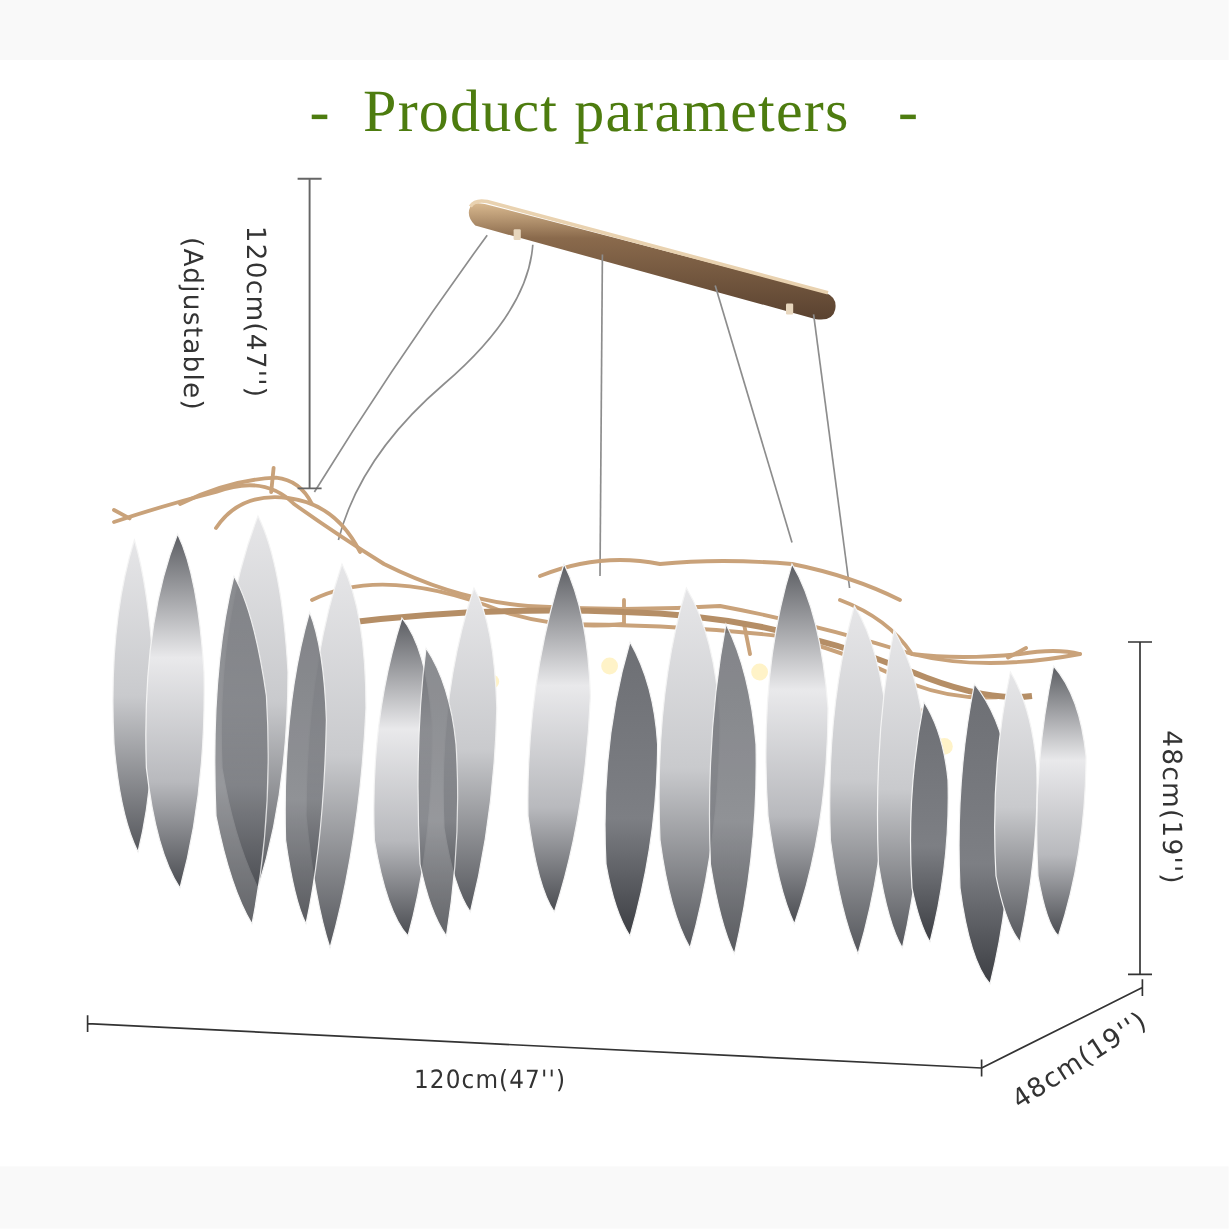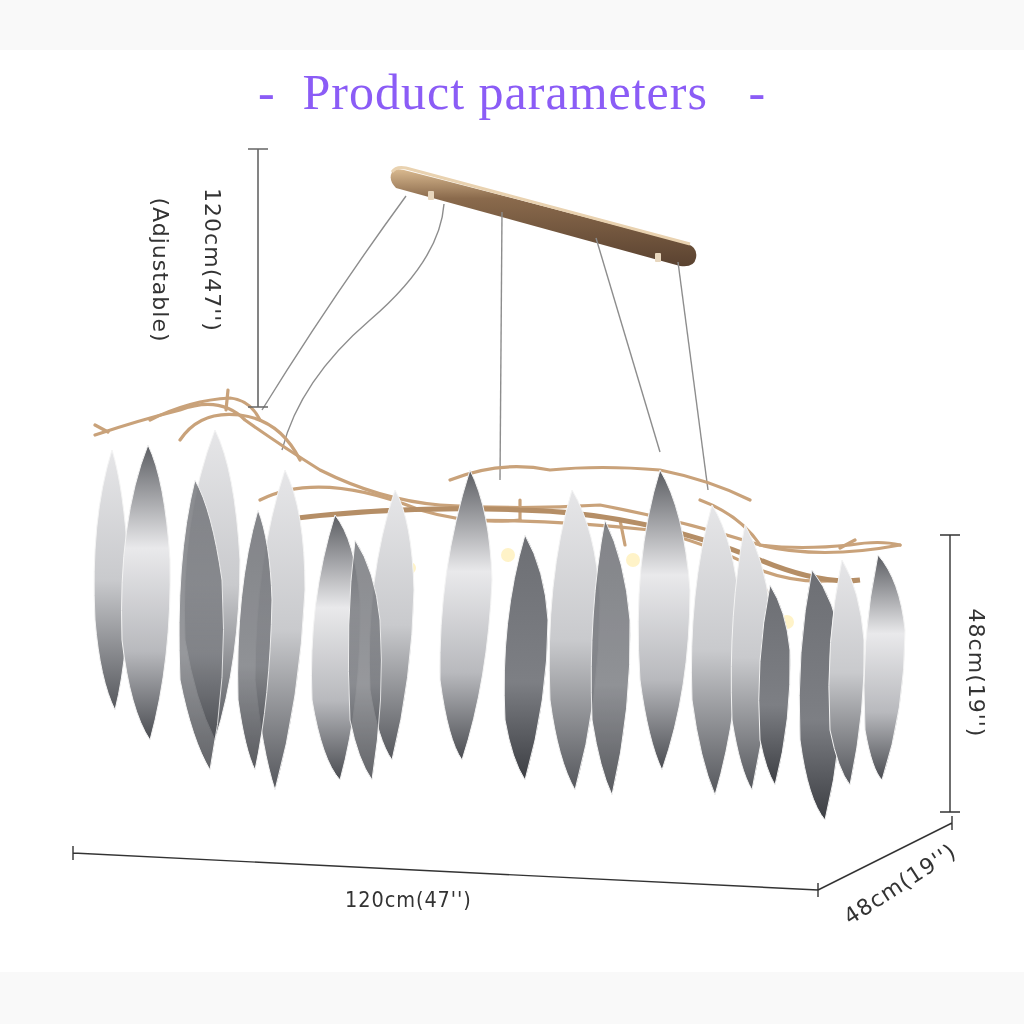--- a/index.html
+++ b/index.html
@@ -6,21 +6,21 @@
     body {
       width: 1024px; height: 1024px; overflow: hidden;
       background: #ffffff; position: relative;
       font-family: "DejaVu Sans", sans-serif;
     }
     .band-top { position: absolute; left: 0; top: 0; width: 1024px; height: 50px; background: #f9f9f9; }
     .band-bottom { position: absolute; left: 0; top: 972px; width: 1024px; height: 52px; background: #f9f9f9; }
     .title {
       position: absolute; left: 0; top: 60px; width: 1024px; text-align: center;
       font-family: "Liberation Serif", "DejaVu Serif", serif;
-      font-size: 50px; color: #8b5cf6; letter-spacing: 1px; line-height: 64px;
+      font-size: 50px; color: #4d7c0f; letter-spacing: 1px; line-height: 64px;
       white-space: pre;
     }
     .title .dash { display: inline-block; }
     .dim-label {
       position: absolute; color: #333; white-space: nowrap;
       font-family: "DejaVu Sans", sans-serif; letter-spacing: 1px;
     }
     .v-label-a { left: 212px; top: 260px; font-size: 22px; transform: translate(-50%,-50%) rotate(90deg); }
     .v-label-b { left: 160px; top: 270px; font-size: 22px; transform: translate(-50%,-50%) rotate(90deg); }
     .h-right-label { left: 976px; top: 673px; font-size: 22px; transform: translate(-50%,-50%) rotate(90deg); }

